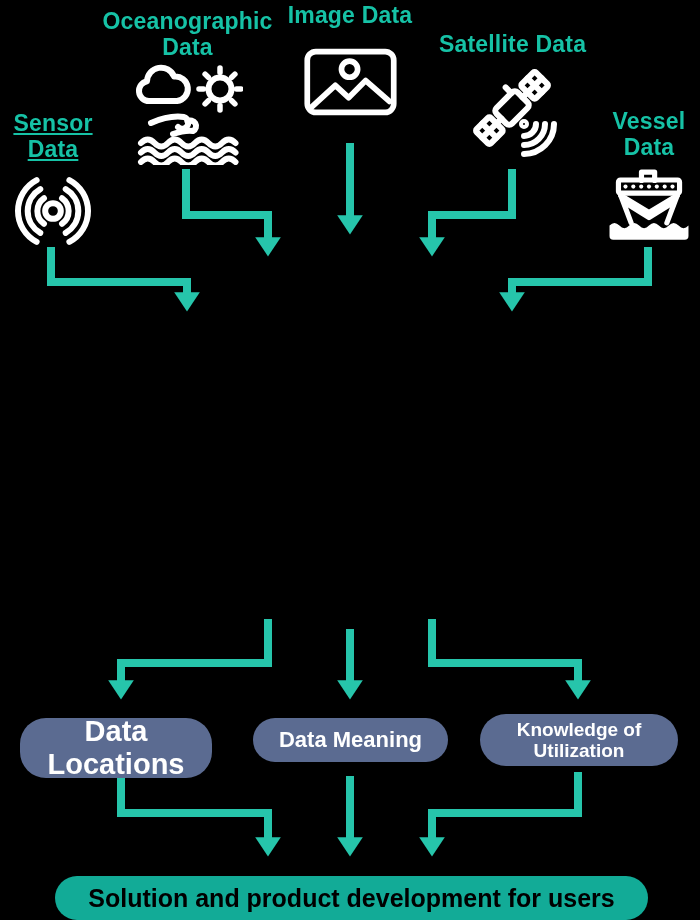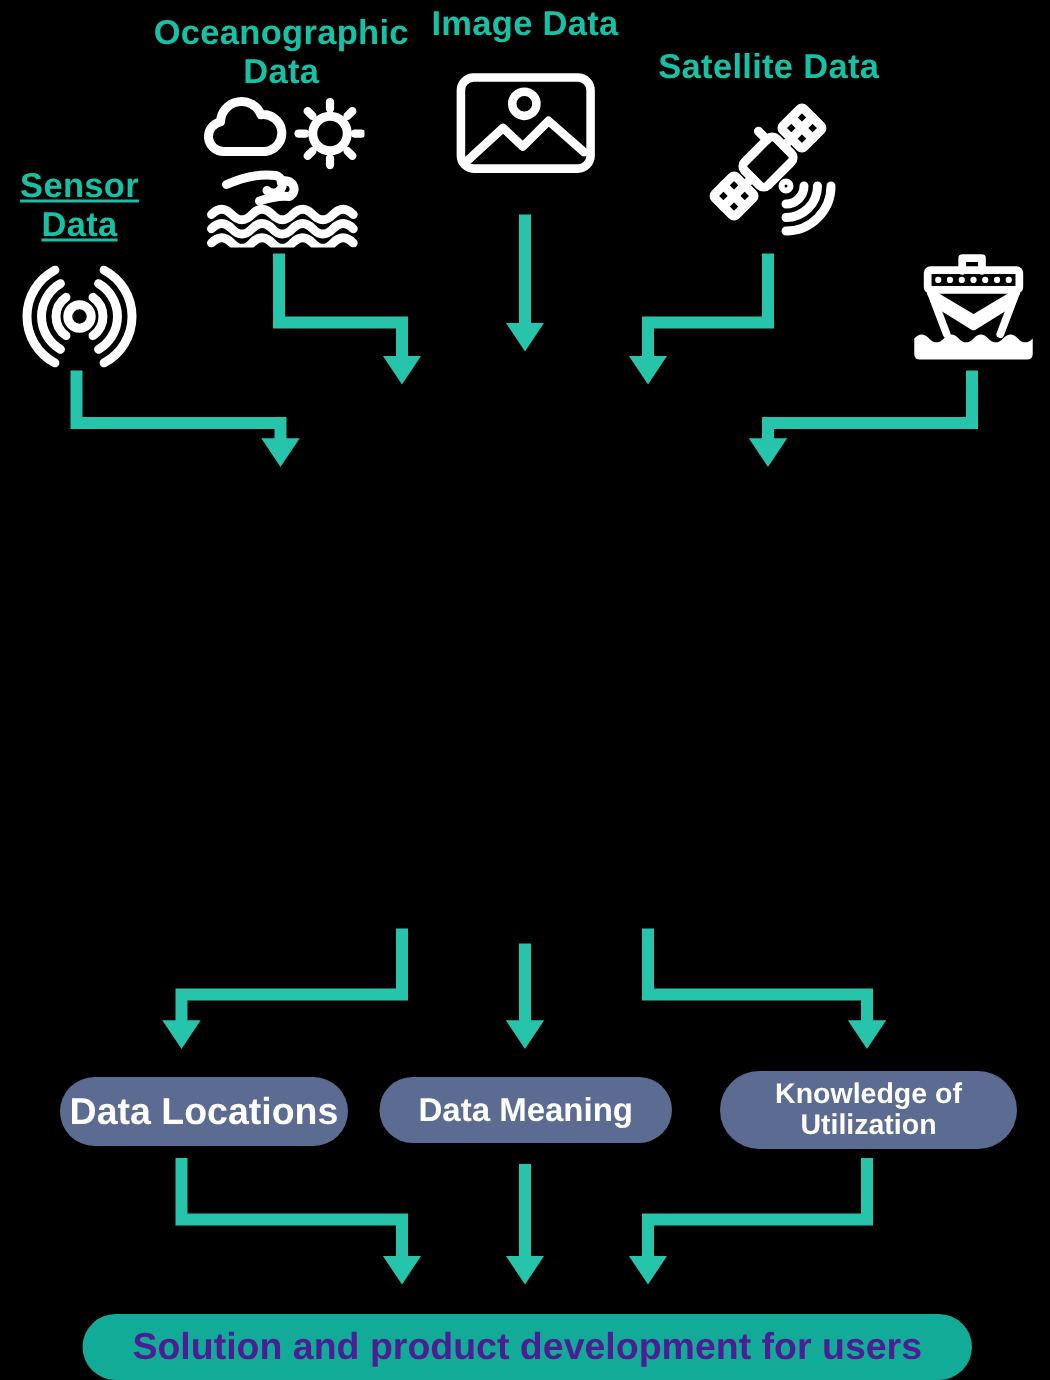--- a/index.html
+++ b/index.html
@@ -20,41 +20,42 @@
   #catalog-icon{position:absolute;left:130px;top:85px;width:100px;height:100px;}
   #catalog-label{
     position:absolute;left:0;top:218px;width:100%;text-align:center;
     color:#ffffff;font-weight:bold;font-size:28px;
   }
   .pill{
     position:absolute;background:#5b6b91;border-radius:26px;color:#ffffff;
     font-weight:bold;display:flex;align-items:center;justify-content:center;
     text-align:center;
   }
-  #pill-locations{left:40px;top:718px;width:192px;height:46px;font-size:25px;}
+  #pill-locations{left:20px;top:718px;width:192px;height:60px;font-size:29px;}
   #pill-meaning{left:253px;top:718px;width:195px;height:44px;font-size:22px;}
   #pill-knowledge{left:480px;top:714px;width:198px;height:52px;font-size:19px;line-height:1.12;}
   #footer-pill{
     position:absolute;left:55px;top:876px;width:593px;height:44px;border-radius:22px;
-    background:#12ab97;color:#4c1d95;font-weight:bold;font-size:25px;
+    background:#12ab97;color:#000000;font-weight:bold;font-size:25px;
     display:flex;align-items:center;justify-content:center;
   }
   #arrow-layer{position:absolute;left:0;top:0;width:700px;height:920px;}
   .arrow{stroke:#26c5ab;stroke-width:8;fill:none;}
   .wicon{stroke:#ffffff;fill:none;stroke-linecap:round;stroke-linejoin:round;}
 </style>
 </head>
 <body>
 
 <div id="canvas">
 
   <div class="src-label" style="left:5px;top:110px;width:96px;text-decoration:underline;">Sensor Data</div>
   <div class="src-label" style="left:95px;top:8px;width:185px;">Oceanographic Data</div>
   <div class="src-label" style="left:270px;top:2px;width:160px;white-space:nowrap;">Image Data</div>
   <div class="src-label" style="left:425px;top:31px;width:175px;white-space:nowrap;">Satellite Data</div>
+  <div class="src-label" style="left:606px;top:108px;width:86px;">Vessel Data</div>
 
   <div class="icon-box" style="left:7px;top:173px;width:92px;height:76px;">
     <svg viewBox="0 0 100 80">
       <g class="wicon" stroke-width="6.5">
         <circle cx="50" cy="40" r="8.5"></circle>
         <path d="M40.2 26.1 A17 17 0 0 0 40.2 53.9"></path>
         <path d="M36.2 16.2 A27.5 27.5 0 0 0 36.2 63.8"></path>
         <path d="M32.2 6.4 A38 38 0 0 0 32.2 73.6"></path>
         <path d="M59.8 26.1 A17 17 0 0 1 59.8 53.9"></path>
         <path d="M63.8 16.2 A27.5 27.5 0 0 1 63.8 63.8"></path>

